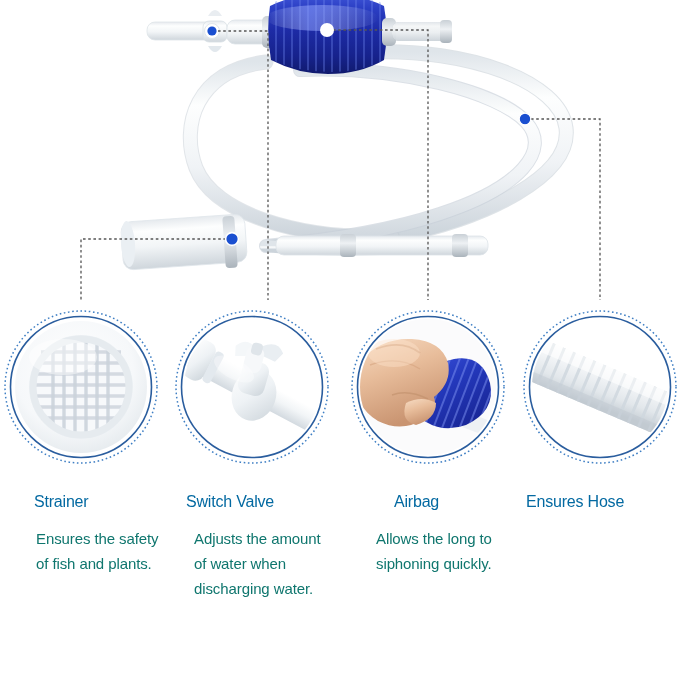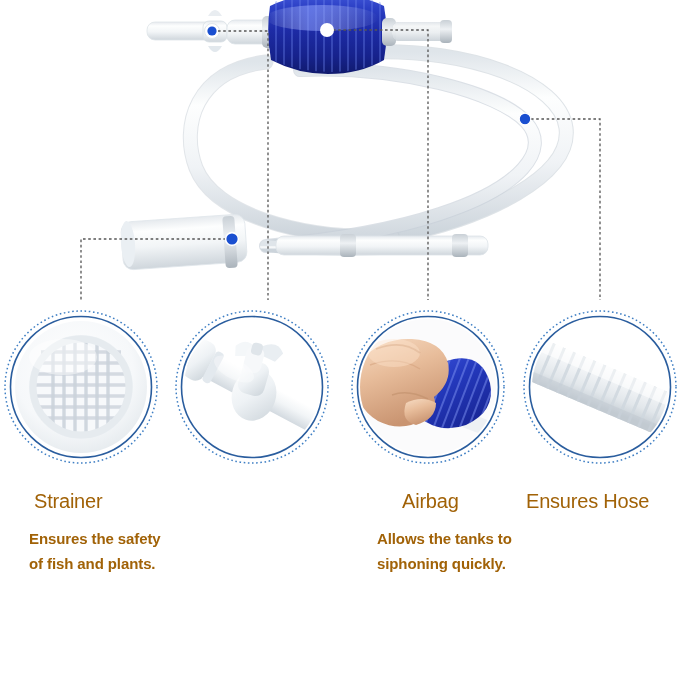--- a/index.html
+++ b/index.html
@@ -37,40 +37,39 @@
   }
   .callout svg { display: block; }
 
   
   .feature-col {
     position: absolute;
     top: 488px;
     width: 150px;
   }
   .feature-title {
-    font-size: 20px;
+    font-size: 16px;
     line-height: 27px;
-    color: #a16207;
+    color: #0369a1;
     font-weight: 400;
     white-space: nowrap;
     margin: 0 0 11px 0;
     letter-spacing: -0.2px;
   }
   .feature-desc {
     font-size: 15px;
     line-height: 25px;
-    color: #a16207;
-    margin: 1px;
+    color: #0f766e;
+    margin: 8px;
     letter-spacing: -0.1px;
-    font-weight: bold;
   }
 
   #col-strainer      { left: 28px;  width: 148px; }
   #col-switch-valve  { left: 186px; width: 152px; }
-  #col-airbag        { left: 376px; width: 155px; }
+  #col-airbag        { left: 368px; width: 155px; }
   #col-flexible-hose { left: 526px; width: 152px; }
 
   #col-strainer .feature-title      { margin-left: 6px; }
   #col-switch-valve .feature-title  { margin-left: 0px; }
   #col-airbag .feature-title        { margin-left: 26px; }
   #col-flexible-hose .feature-title { margin-left: 0px; }
 </style>
 </head>
 <body>
 
@@ -388,23 +387,27 @@
       <circle cx="78" cy="78" r="70.5" fill="none" stroke="#2a5d9e" stroke-width="1.6"></circle>
       <circle cx="78" cy="78" r="76" fill="none" stroke="#3f7fc4" stroke-width="1.5" stroke-dasharray="1.6 2.6"></circle>
     </svg>
   </div>
 
   <div class="feature-col" id="col-strainer">
     <div class="feature-title">Strainer</div>
     <div class="feature-desc">Ensures the safety of fish and plants.</div>
   </div>
 
+  <div class="feature-col" id="col-switch-valve">
+    <div class="feature-title">Switch Valve</div>
+    <div class="feature-desc">Adjusts the amount of water when discharging water.</div>
+  </div>
 
   <div class="feature-col" id="col-airbag">
     <div class="feature-title">Airbag</div>
-    <div class="feature-desc">Allows the tanks to siphoning quickly.</div>
+    <div class="feature-desc">Allows the long to siphoning quickly.</div>
   </div>
 
   <div class="feature-col" id="col-flexible-hose">
     <div class="feature-title">Ensures Hose</div>
   </div>
 
 </div>
 
 </body></html>

